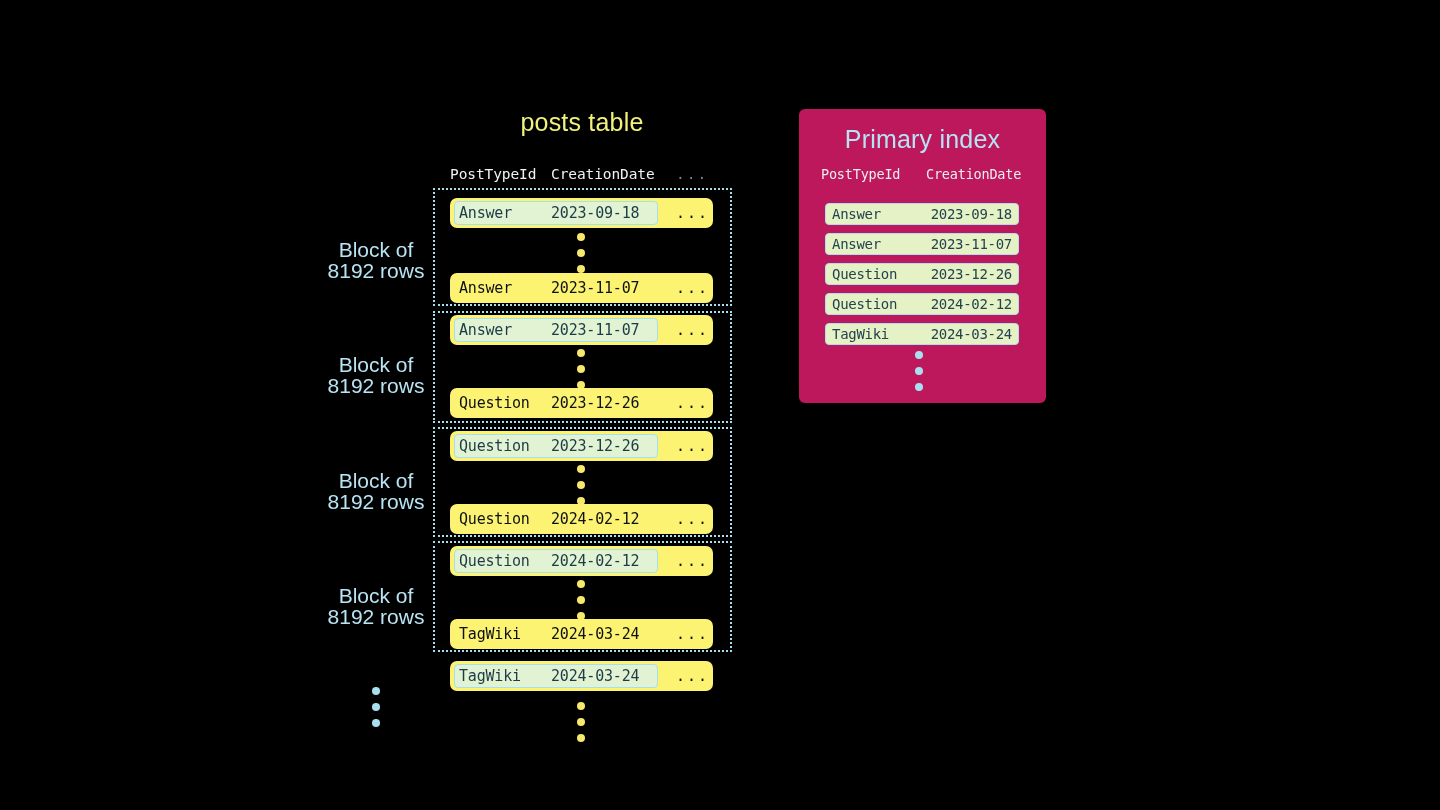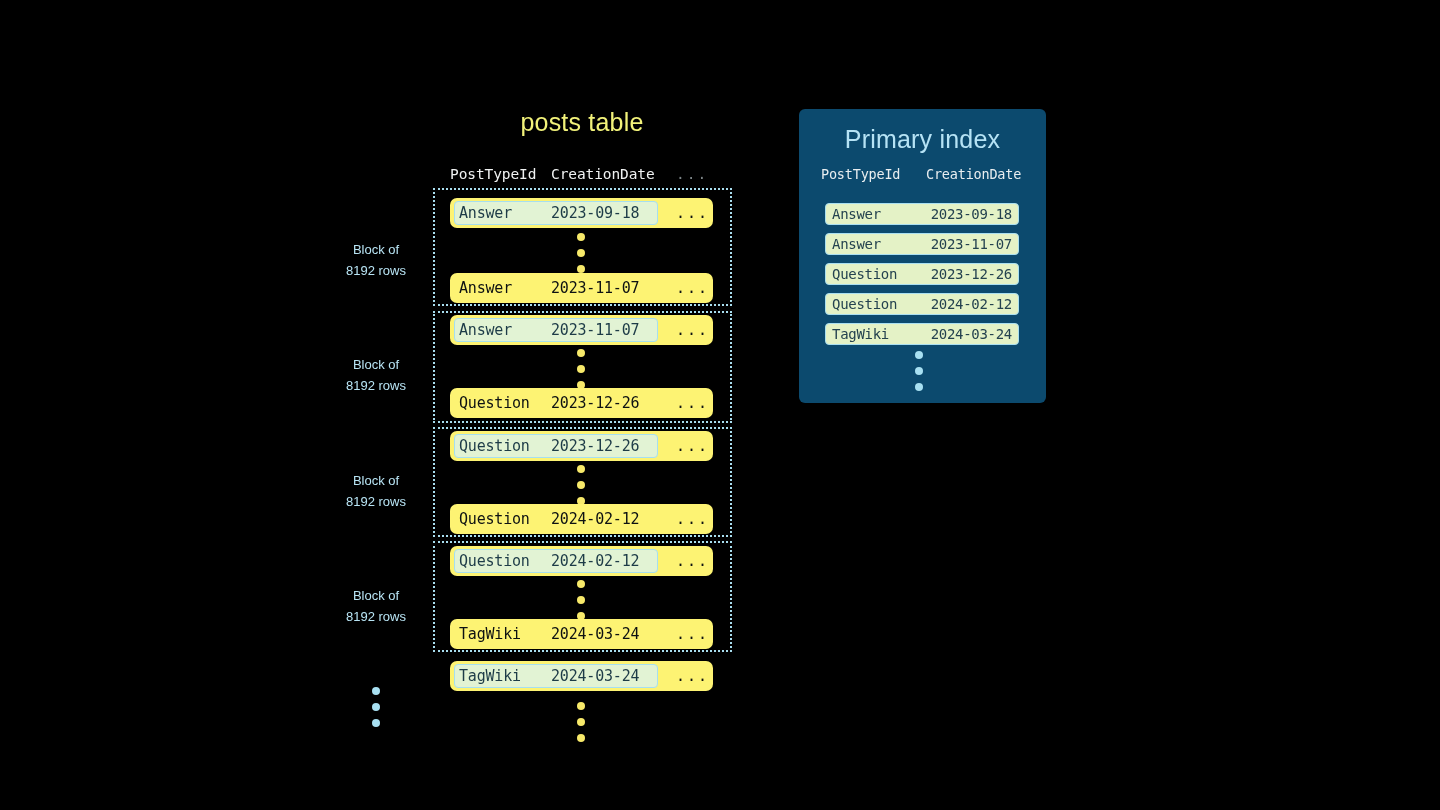--- a/index.html
+++ b/index.html
@@ -57,21 +57,21 @@
     position: absolute;
     left: 433px;
     width: 299px;
     border: 2px dotted #a8ddee;
   }
 
   .block-label {
     position: absolute;
     width: 150px;
     text-align: center;
-    font-size: 13px;
+    font-size: 21px;
     line-height: 21px;
     color: #b8e4f4;
   }
 
   
   .row {
     position: absolute;
     left: 450px;
     width: 263px;
     height: 30px;
@@ -145,21 +145,21 @@
   .vdots.blue i   { background: #a8e0f2; }
 
   
 
   #primary-index-panel {
     position: absolute;
     left: 799px;
     top: 109px;
     width: 247px;
     height: 294px;
-    background: #0c4a6e;
+    background: #be185d;
     border-radius: 6px;
   }
 
   #primary-index-title {
     position: absolute;
     left: 0;
     top: 16px;
     width: 247px;
     text-align: center;
     font-size: 25px;

